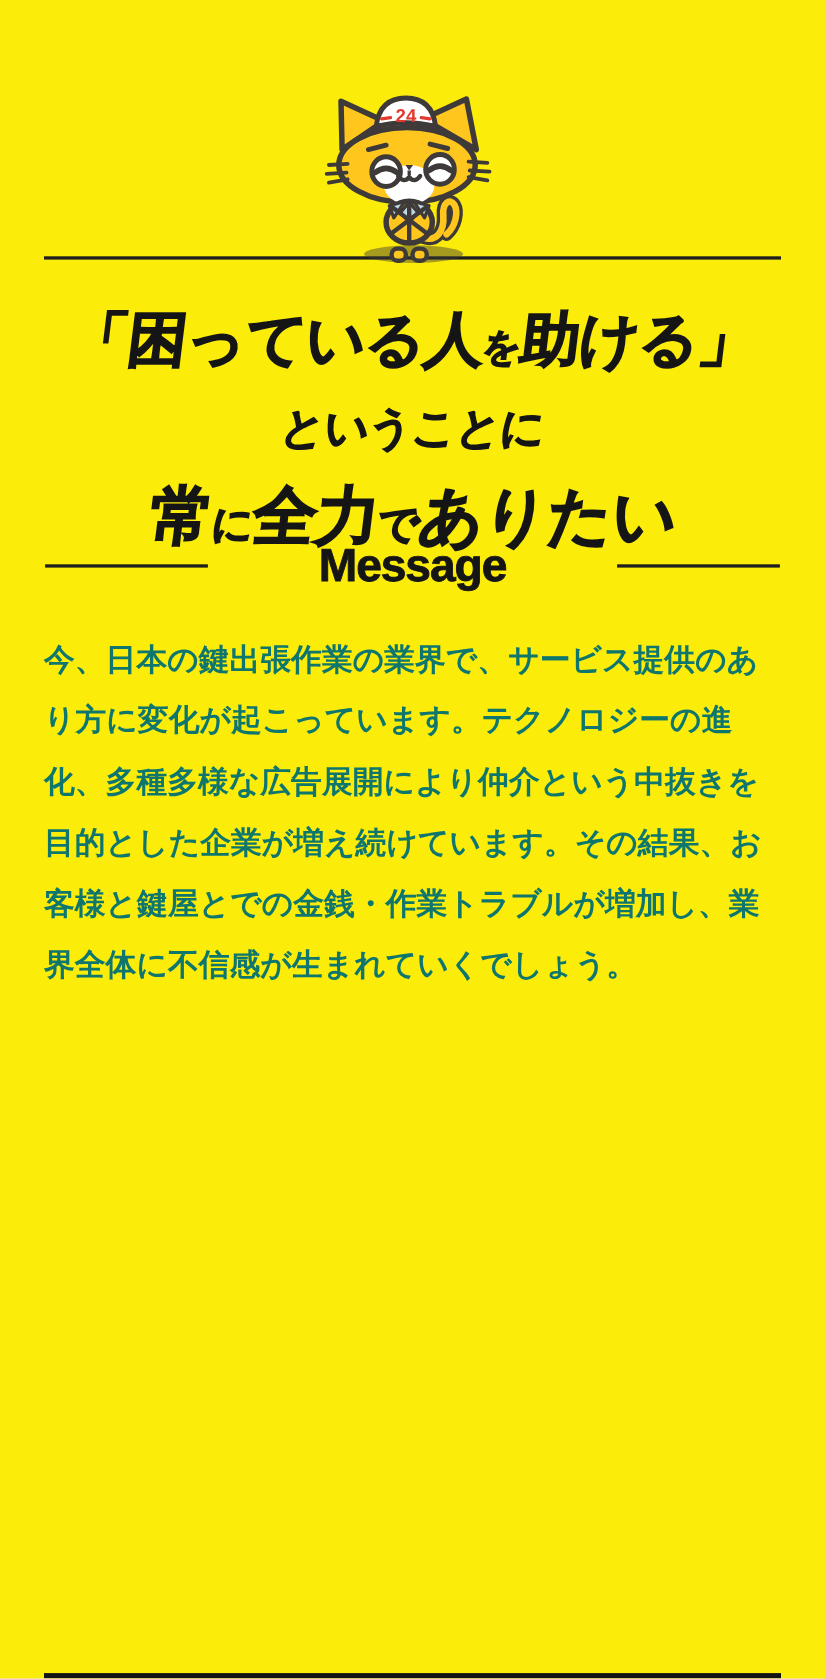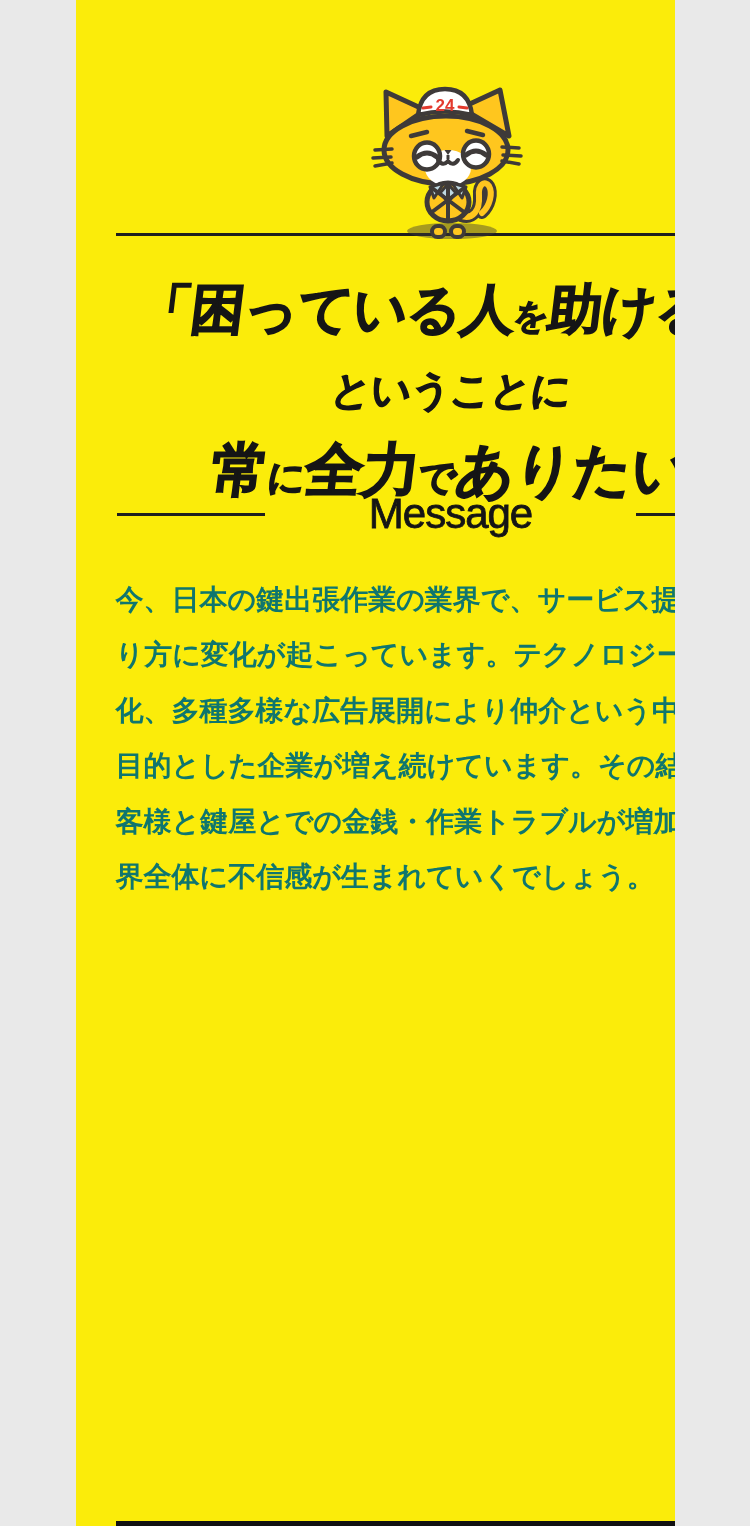--- a/index.html
+++ b/index.html
@@ -1,18 +1,18 @@
 <!DOCTYPE html>
 <html><head>
 <meta charset="utf-8">
 <style>
   html,body{margin:0;padding:0;background:#e9e9e9;}
   .page{
     position:relative;
-    width:599px;height:1526px;
+    width:750px;height:1526px;
     margin:0 auto;
     background:#FBEC0A;
     overflow:hidden;
     font-family:"Liberation Sans","DejaVu Sans",sans-serif;
     color:#1E1E1E;
   }
   
   .top-rule{
     position:absolute;top:233px;left:40px;width:670px;height:3px;
     background:#1E1E1E;
@@ -33,21 +33,21 @@
   .hl2>span{-webkit-text-stroke:1.2px #151515;}
   .hl3{font-size:58px;line-height:98px;}
   .hl-small{font-size:0.64em;}
   
   .message-row{
     position:absolute;top:490px;left:41px;width:668px;height:48px;
     display:flex;align-items:center;justify-content:space-between;
   }
   .m-line{width:148px;height:3px;background:#1E1E1E;}
   .m-label{
-    font-size:42px;font-weight:normal;color:#151515;letter-spacing:-1px;
+    font-size:42px;font-weight:bold;color:#151515;letter-spacing:-1px;
     -webkit-text-stroke:0.8px #151515;line-height:1;
   }
   
   .body-text{
     position:absolute;top:572px;left:40px;width:678px;
     font-size:28px;font-weight:bold;line-height:55.4px;color:#0f766e;
   }
   .body-text p{margin:0 0 50px 0;white-space:pre-line;}
   .body-text p:last-child{margin-bottom:0;}
   

